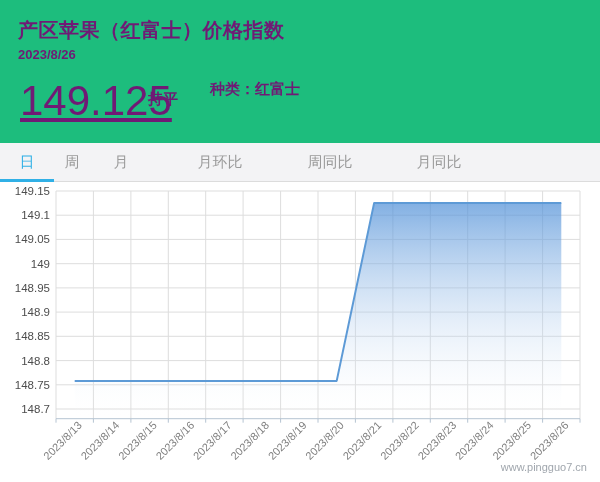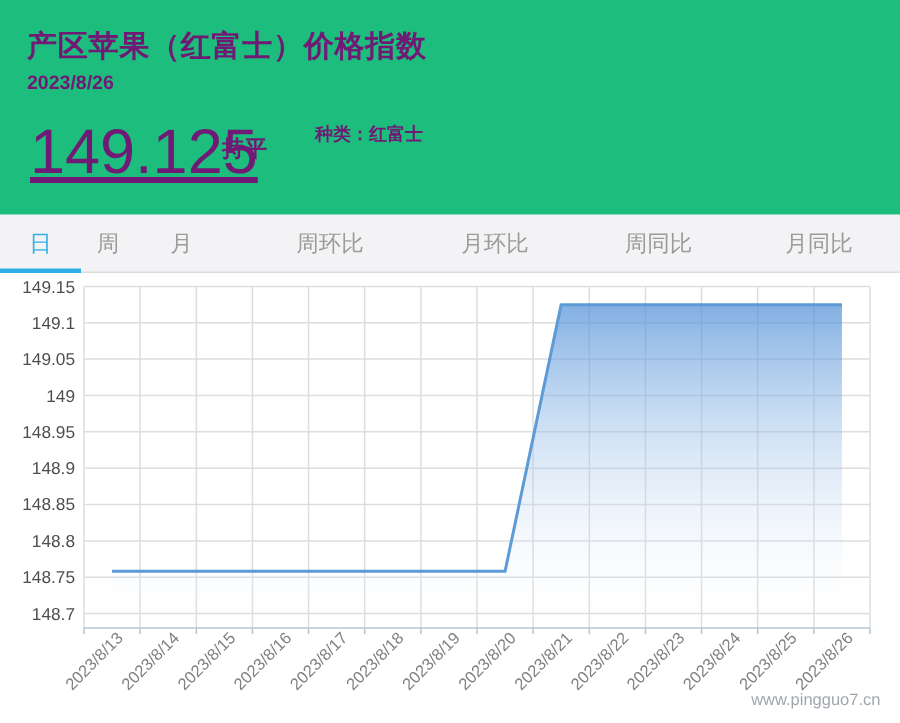--- a/index.html
+++ b/index.html
@@ -7,21 +7,21 @@
     position:relative;width:600px;height:482px;overflow:hidden;
     font-family:"Liberation Sans","DejaVu Sans",sans-serif;
     background:#fff;
   }
   
   .hdr{position:relative;width:600px;height:143px;background:var(--green,#1dbd7d);color:#701a75;}
   .hdr-title{position:absolute;left:18px;top:17px;font-size:20px;font-weight:bold;letter-spacing:.5px;}
   .hdr-date{position:absolute;left:18px;top:47px;font-size:13px;font-weight:bold;}
   .hdr-value{position:absolute;left:20px;top:80px;font-size:42px;font-weight:400;line-height:1;text-decoration:underline;}
   .hdr-trend{position:absolute;left:148px;top:90px;font-size:15px;font-weight:bold;}
-  .hdr-meta{position:absolute;left:210px;top:78px;font-size:12px;font-weight:bold;line-height:22px;}
+  .hdr-meta{position:absolute;left:210px;top:78px;font-size:15px;font-weight:bold;line-height:22px;}
   
   .tabs{display:flex;width:600px;height:39px;background:#f3f3f5;border-bottom:1px solid #dcdcdc;box-sizing:border-box;}
   .tab{position:relative;display:flex;align-items:center;justify-content:center;
        font-size:15px;color:#9b9b9b;cursor:pointer;white-space:nowrap;}
   .tab:nth-child(1){width:54px;}
   .tab:nth-child(2){width:36px;}
   .tab:nth-child(3){width:62px;}
   .tab:nth-child(4){width:136px;}
   .tab:nth-child(5){width:84px;font-family:Liberation Serif, serif;}
   .tab:nth-child(6){width:134px;}
@@ -46,21 +46,20 @@
     <div class="hdr-trend">持平</div>
     <div class="hdr-meta">
       <div>种类：红富士</div>
     </div>
   </header>
 
   <nav class="tabs">
     <div class="tab active">日</div>
     <div class="tab">周</div>
     <div class="tab">月</div>
-    <div class="tab">周环比</div>
     <div class="tab">月环比</div>
     <div class="tab">周同比</div>
     <div class="tab">月同比</div>
   </nav>
 
   <div class="chart-wrap">
     <svg id="chart-svg" width="600" height="300" viewBox="0 183 600 300">
         <defs>
           <linearGradient id="ag" x1="0" y1="0" x2="0" y2="1">
             <stop offset="0" stop-color="rgba(77,142,215,0.70)"></stop>

